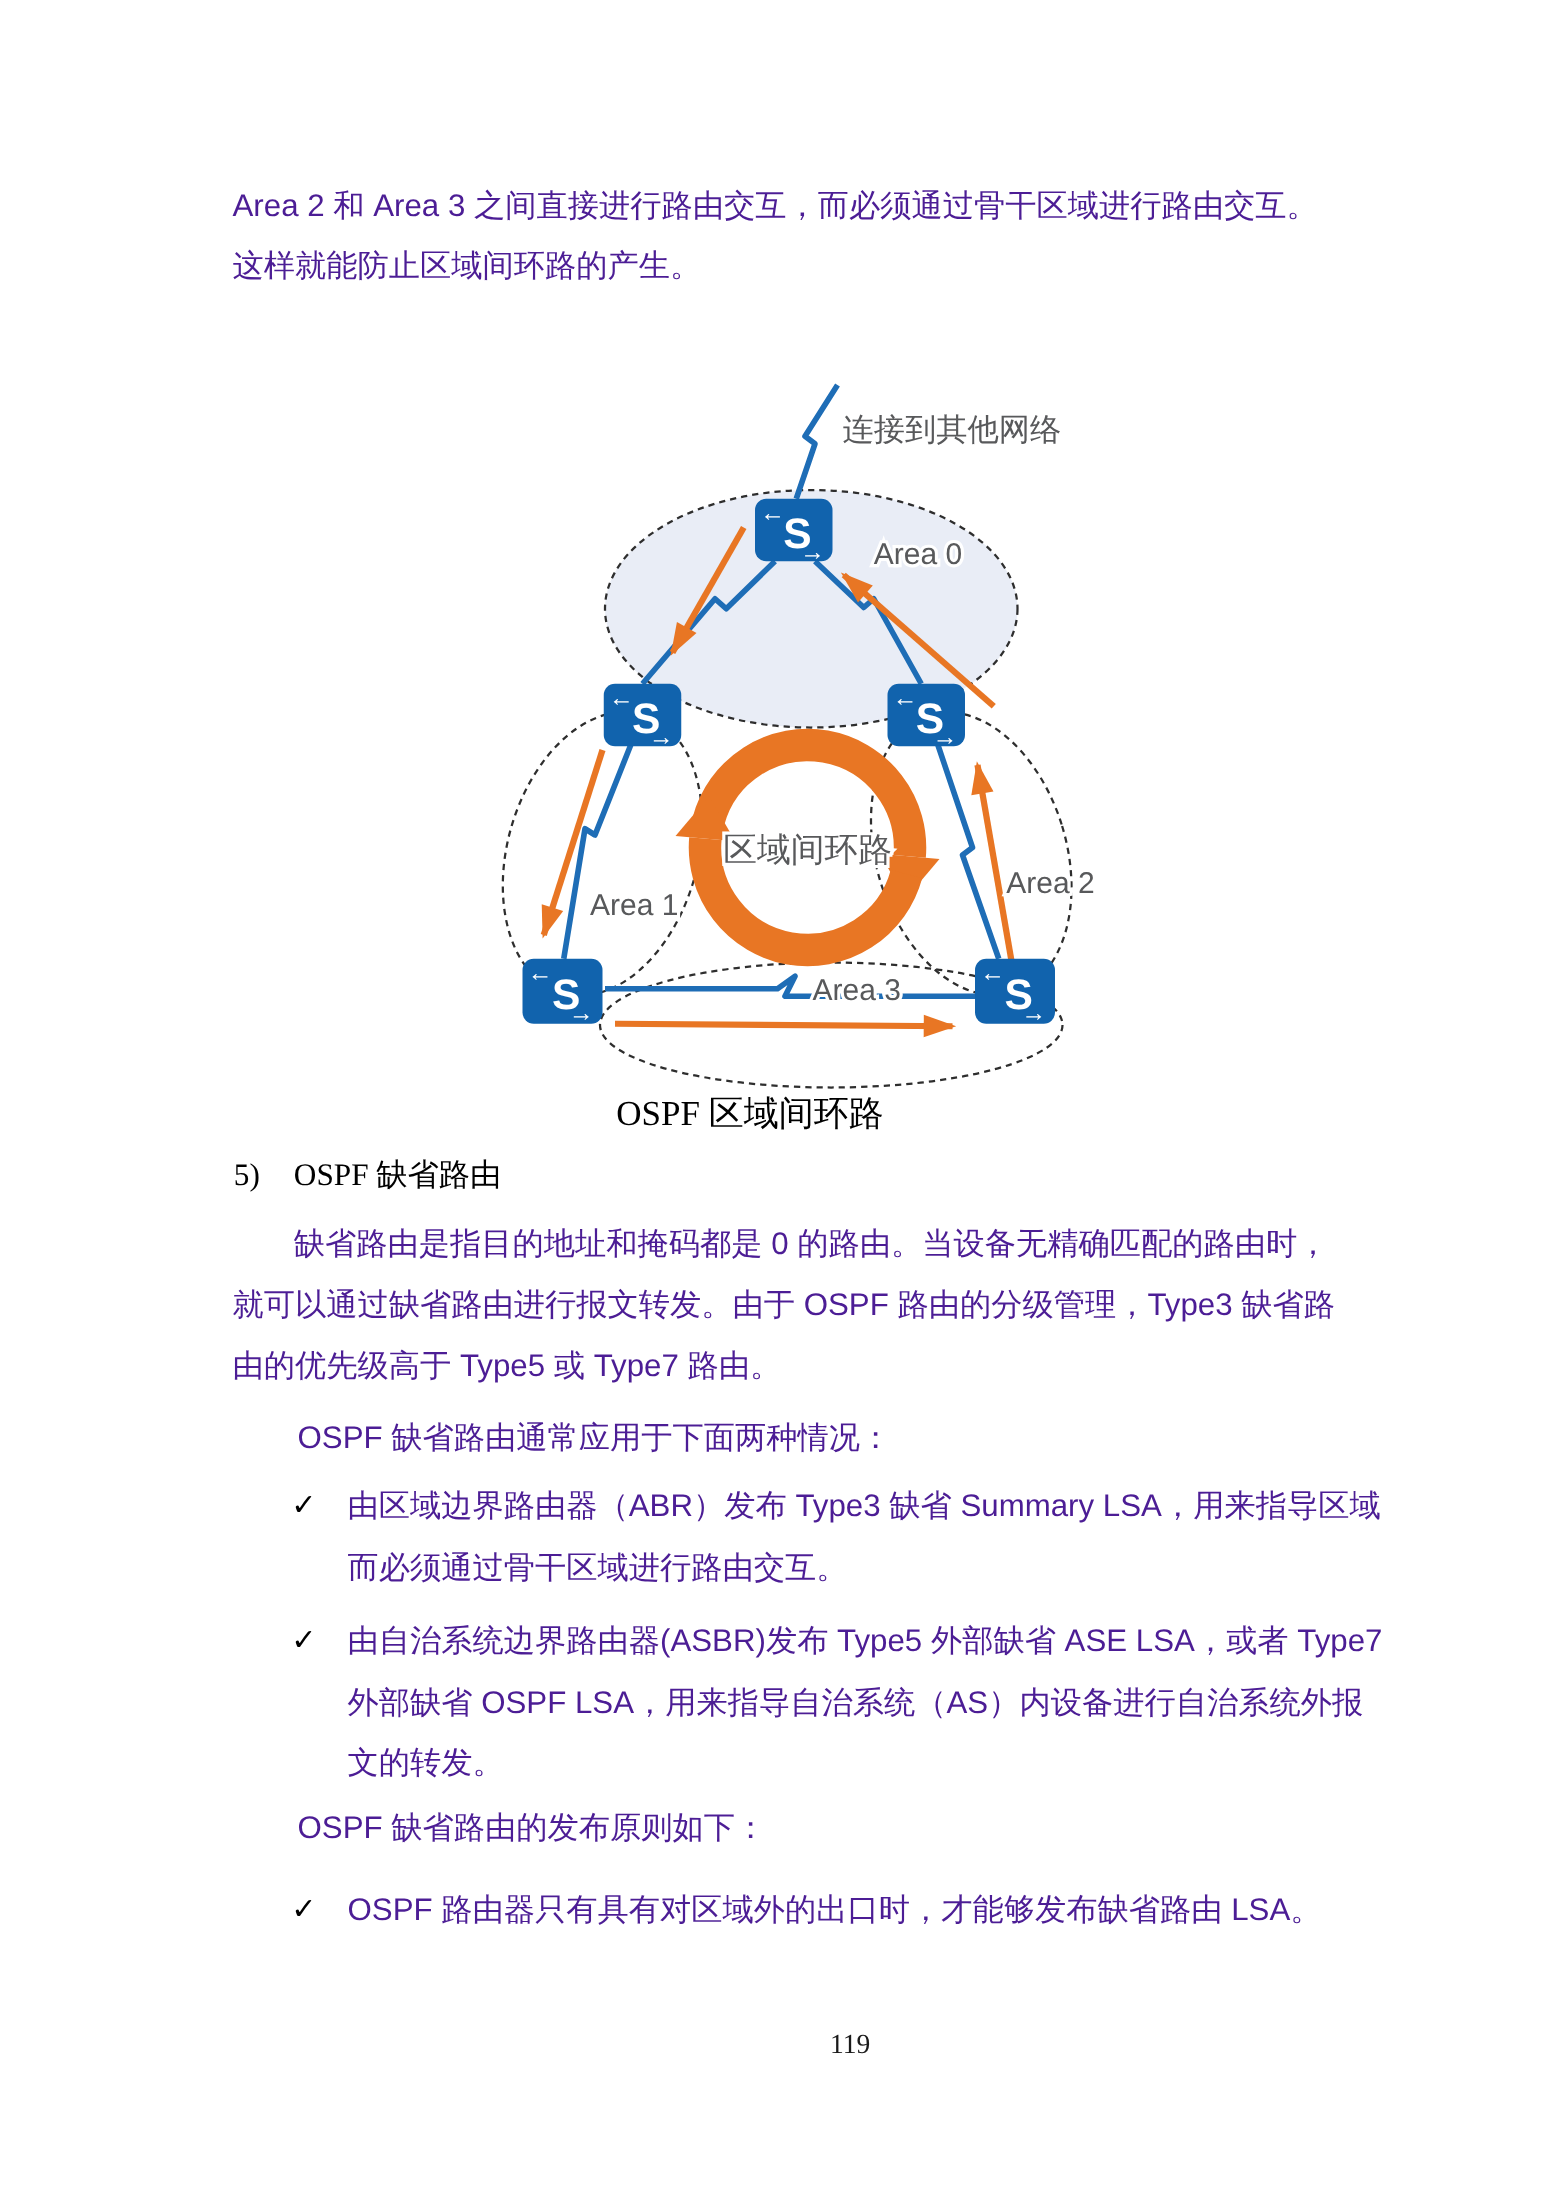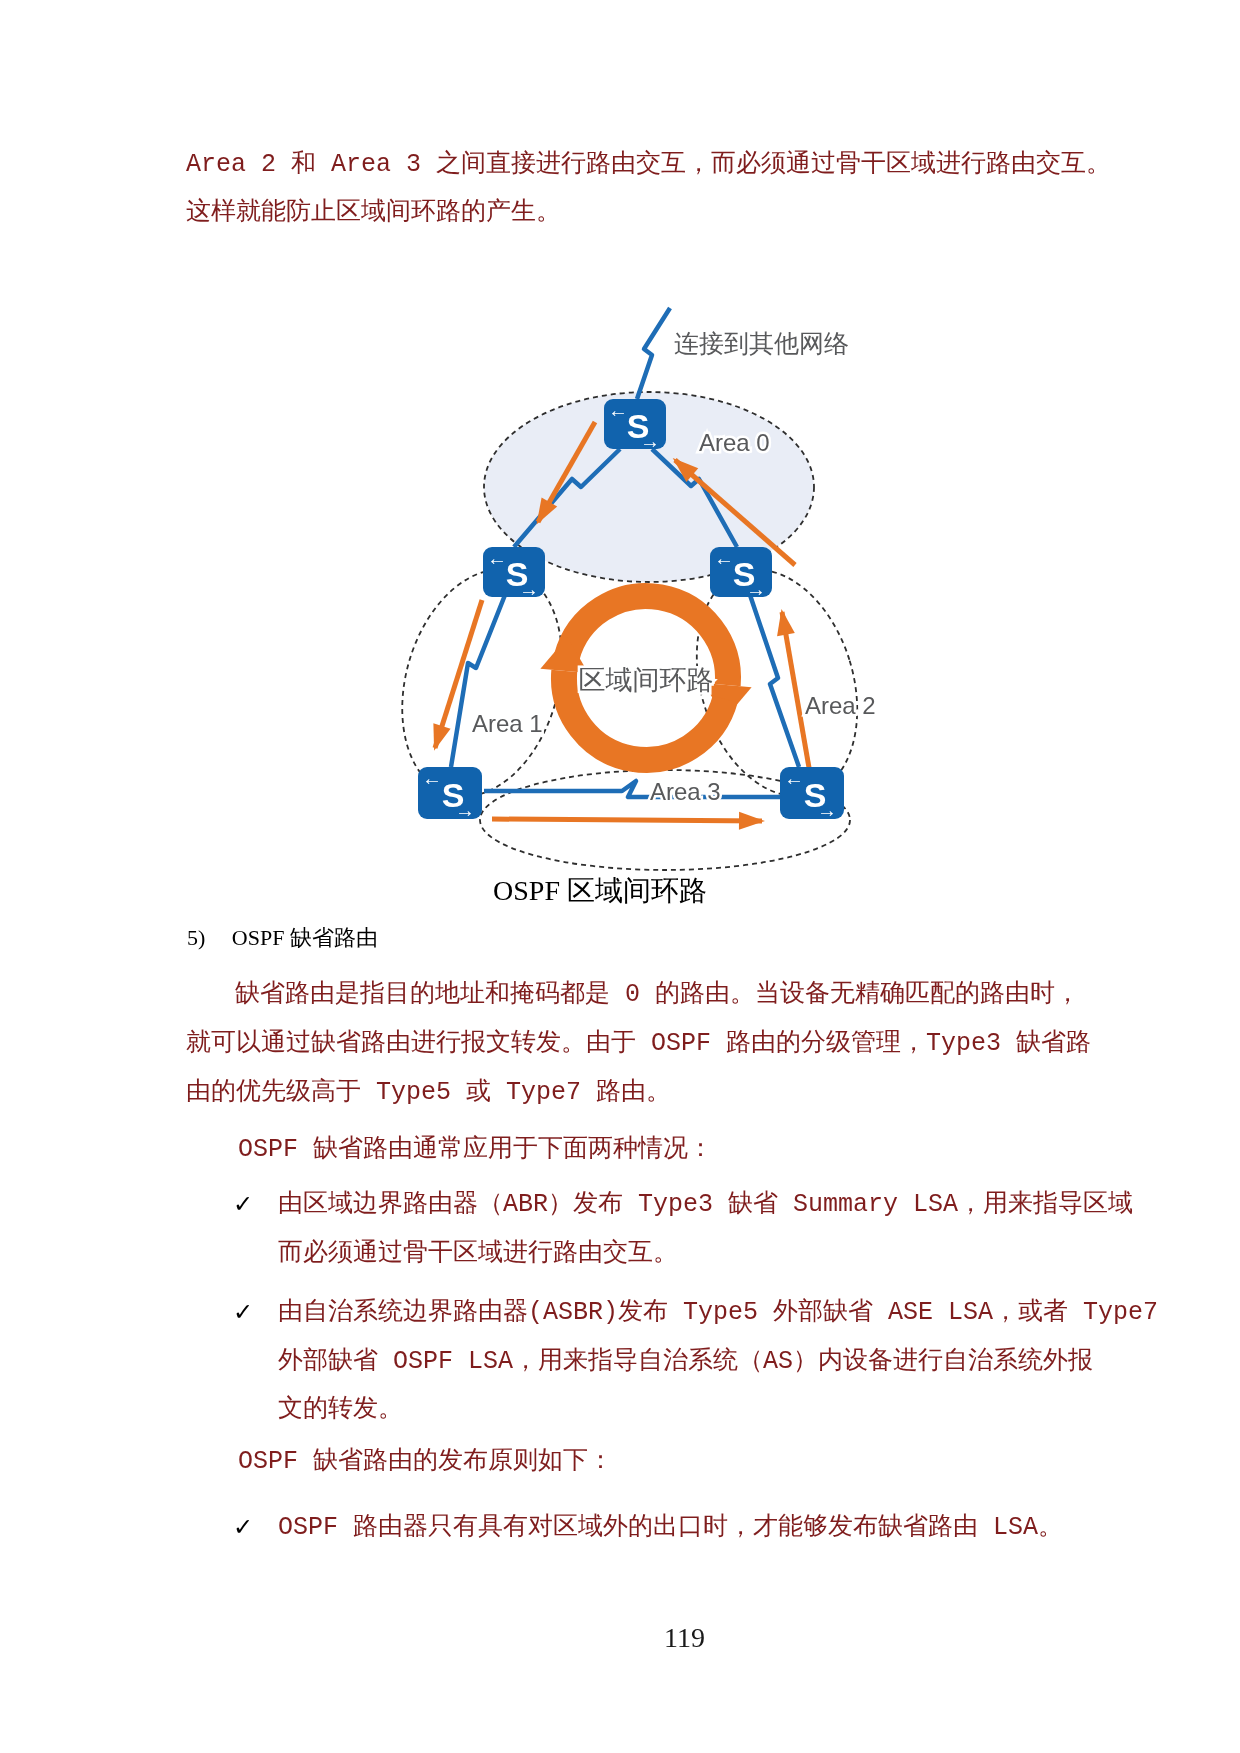--- a/index.html
+++ b/index.html
@@ -3,35 +3,35 @@
 <meta charset="utf-8">
 <style>
   html,body{margin:0;padding:0;}
   body{
     width:1240px;height:1753px;position:relative;background:#ffffff;
     font-family:"Liberation Serif","DejaVu Serif",serif;color:#000;
     overflow:hidden;
   }
   .line{
     position:absolute;font-size:25px;line-height:1.15;white-space:nowrap;
-    font-family:Liberation Mono, monospace;color:#7f1d1d;
+    font-family:Liberation Sans, sans-serif;color:#4c1d95;
   }
   .check{
     position:absolute;font-size:24px;line-height:1.15;color:#000;
     font-family:"DejaVu Sans","Liberation Sans",sans-serif;
   }
   .caption{
     position:absolute;left:300px;top:872px;width:600px;text-align:center;
     font-size:28px;color:#000;
   }
-  .heading{position:absolute;left:187px;top:923px;font-size:22px;}
+  .heading{position:absolute;left:187px;top:923px;font-size:25px;}
   .heading .num{display:inline-block;}
   .heading .ttl{display:inline-block;margin-left:21px;}
   .pageno{
-    position:absolute;left:664px;top:1622px;font-size:28px;color:#1a1a1a;
+    position:absolute;left:664px;top:1622px;font-size:22px;color:#1a1a1a;
   }
   .figure-svg{position:absolute;left:300px;top:270px;}
   svg text.dlabel{
     font-family:"Liberation Sans","DejaVu Sans",sans-serif;
     fill:#58595b;paint-order:stroke;stroke:#ffffff;stroke-width:5px;
   }
   svg text.rglyph{
     font-family:"Liberation Sans","DejaVu Sans",sans-serif;
     fill:#ffffff;font-weight:bold;
   }

